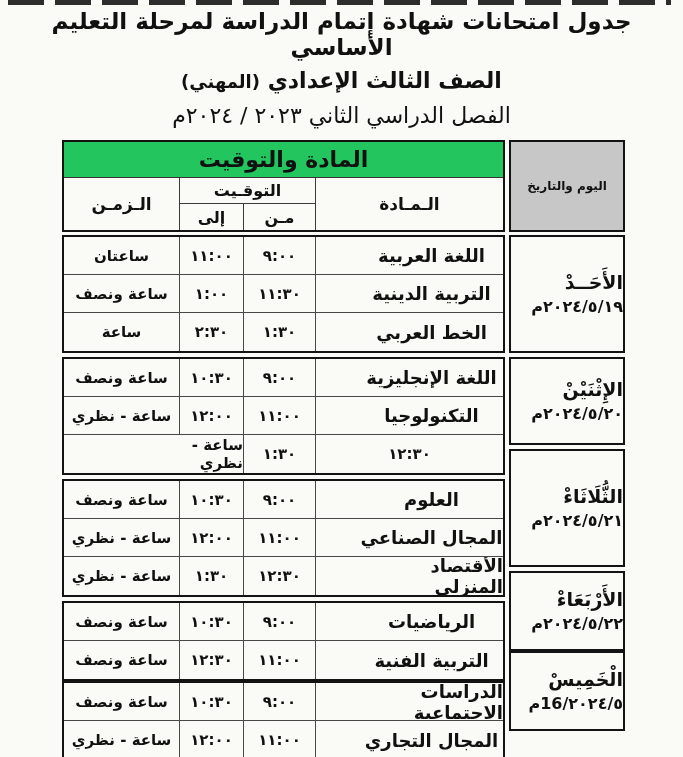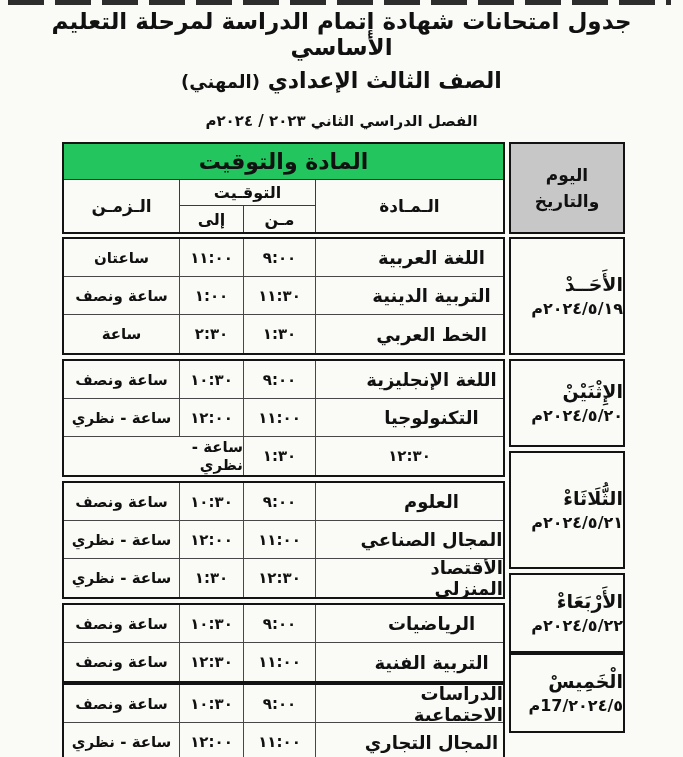--- a/index.html
+++ b/index.html
@@ -15,30 +15,30 @@
   .scan-artifact-top{
     position:absolute;top:0;left:8px;right:12px;height:5px;
     background:repeating-linear-gradient(90deg,#161616 0 36px,transparent 36px 47px);
     opacity:.9;
   }
   
   .titles{text-align:center;padding-top:8px;}
   .title-main{font-size:23px;font-weight:bold;margin:0;letter-spacing:0;}
   .title-sub{font-size:22px;font-weight:bold;margin:8px 0 0;}
   .title-sub .paren{font-size:18px;}
-  .title-term{font-size:15px;font-weight:bold;margin-top:19px;}
+  .title-term{font-size:22px;font-weight:normal;margin-top:10px;}
   
   .layout{display:flex;gap:4px;margin:12px 58px 0 62px;align-items:flex-start;}
   .day-col{width:116px;flex:none;}
   .main-col{flex:1;min-width:0;}
   
   .day-header{
     box-sizing:border-box;height:92px;border:2px solid #131313;background:#c7c7c7;
     display:flex;align-items:center;justify-content:center;text-align:center;
-    font-weight:bold;font-size:17px;line-height:1.55;padding:12px 16px;
+    font-weight:bold;font-size:12px;line-height:1.55;padding:12px 16px;
   }
   .day-body{margin-top:3px;}
   .day-cell{
     box-sizing:border-box;border:2px solid #131313;background:transparent;
     display:flex;flex-direction:column;align-items:flex-start;justify-content:center;
     gap:7px;text-align:center;
   }
   .day-cell.gap{margin-top:4px;}
   .day-cell.touch{margin-top:0;}
   .day-name{font-size:19px;font-weight:bold;line-height:1;}
@@ -107,21 +107,21 @@
     <div class="day-date">٢٠٢٤/٥/٢١م</div>
   </div>
 
   <div class="day-cell gap" style="height: 80px;">
     <div class="day-name">الأَرْبَعَاءْ</div>
     <div class="day-date">٢٠٢٤/٥/٢٢م</div>
   </div>
 
   <div class="day-cell touch" style="height: 80px;">
     <div class="day-name">الْخَمِيسْ</div>
-    <div class="day-date">٢٠٢٤/٥/17م</div>
+    <div class="day-date">٢٠٢٤/٥/16م</div>
   </div>
 </div>
   </aside>
 
   <section class="main-col">
     <div class="main-header">
       <div class="mh-strip">المادة والتوقيت</div>
       <div class="mh-cols">
         <div class="mh-subject">الـمـادة</div>
         <div class="mh-timing">

